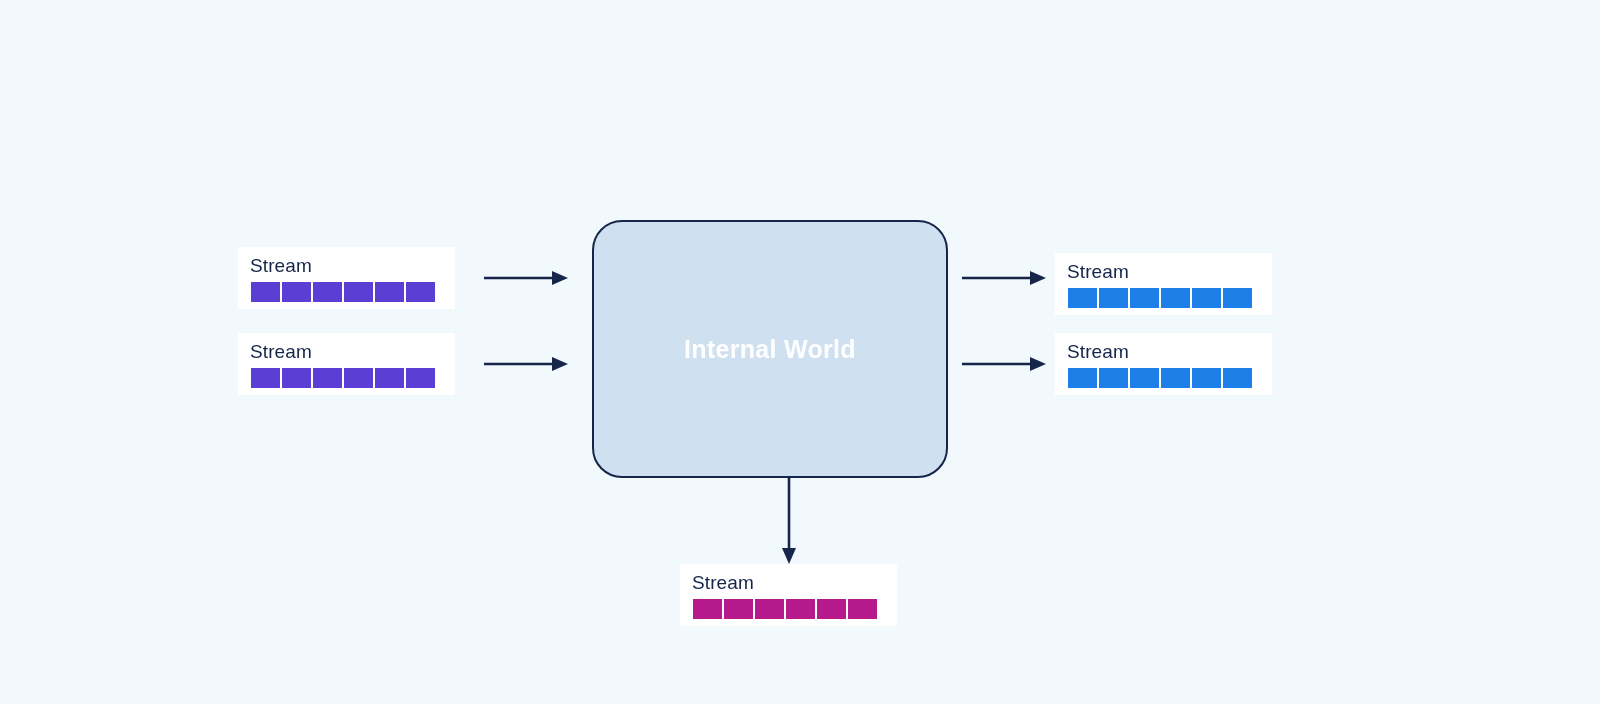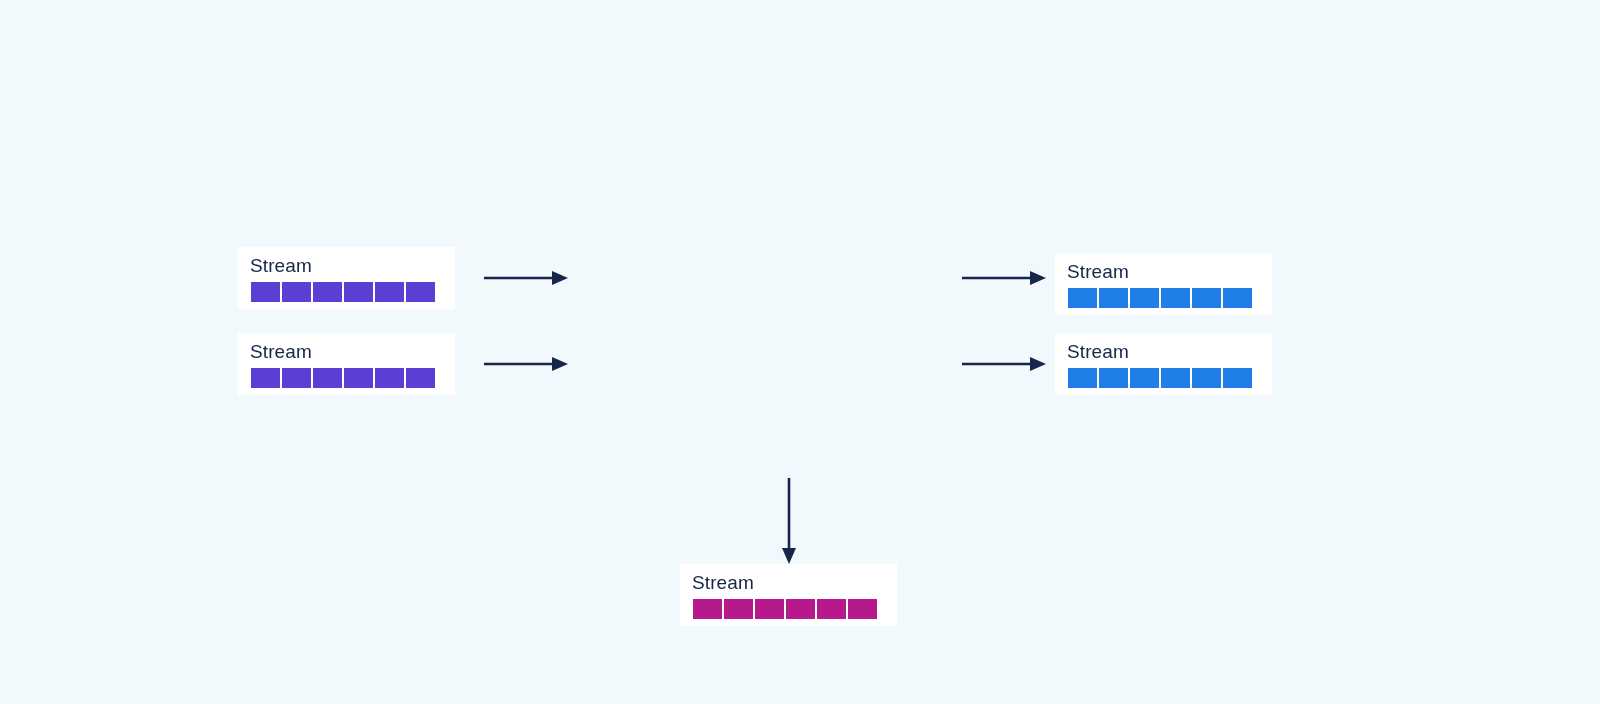--- a/index.html
+++ b/index.html
@@ -126,20 +126,23 @@
     </svg>
   </div>
 
   <div class="arrow-h" style="left:484px; top:354px; width:84px;">
     <svg width="84" height="20" viewBox="0 0 84 20">
       <line x1="0" y1="10" x2="70" y2="10" stroke="#16264a" stroke-width="2.6"></line>
       <polygon points="68,3 84,10 68,17" fill="#16264a"></polygon>
     </svg>
   </div>
 
+  <div id="internal-world">
+    <span class="iw-title">Internal World</span>
+  </div>
 
   <div class="arrow-h" style="left:962px; top:268px; width:84px;">
     <svg width="84" height="20" viewBox="0 0 84 20">
       <line x1="0" y1="10" x2="70" y2="10" stroke="#16264a" stroke-width="2.6"></line>
       <polygon points="68,3 84,10 68,17" fill="#16264a"></polygon>
     </svg>
   </div>
 
   <div class="arrow-h" style="left:962px; top:354px; width:84px;">
     <svg width="84" height="20" viewBox="0 0 84 20">

